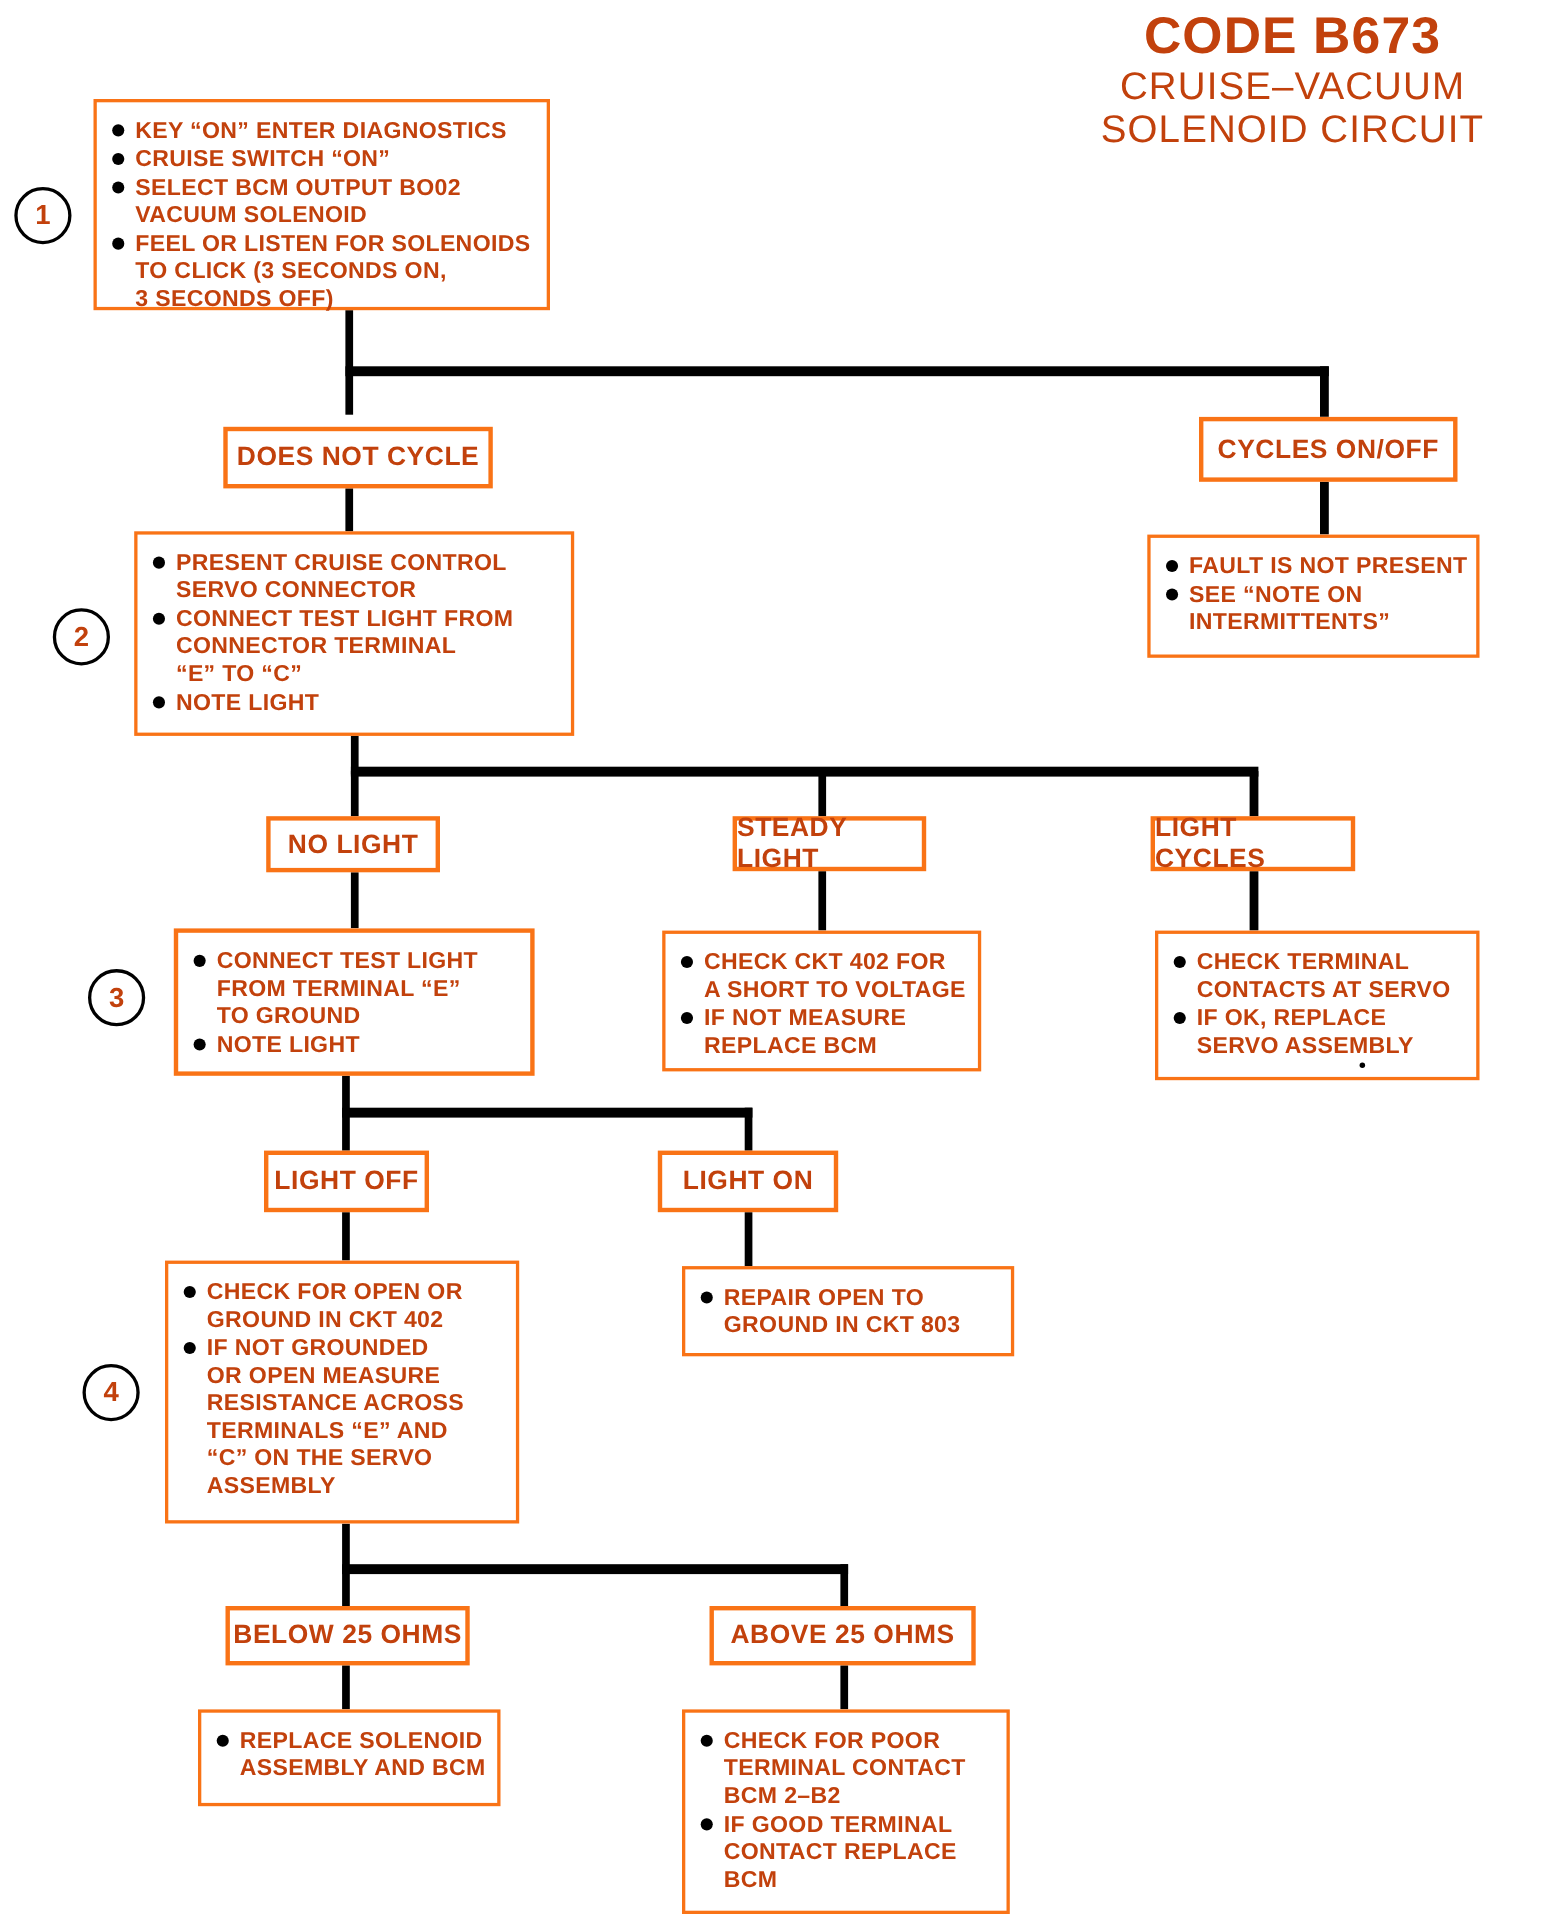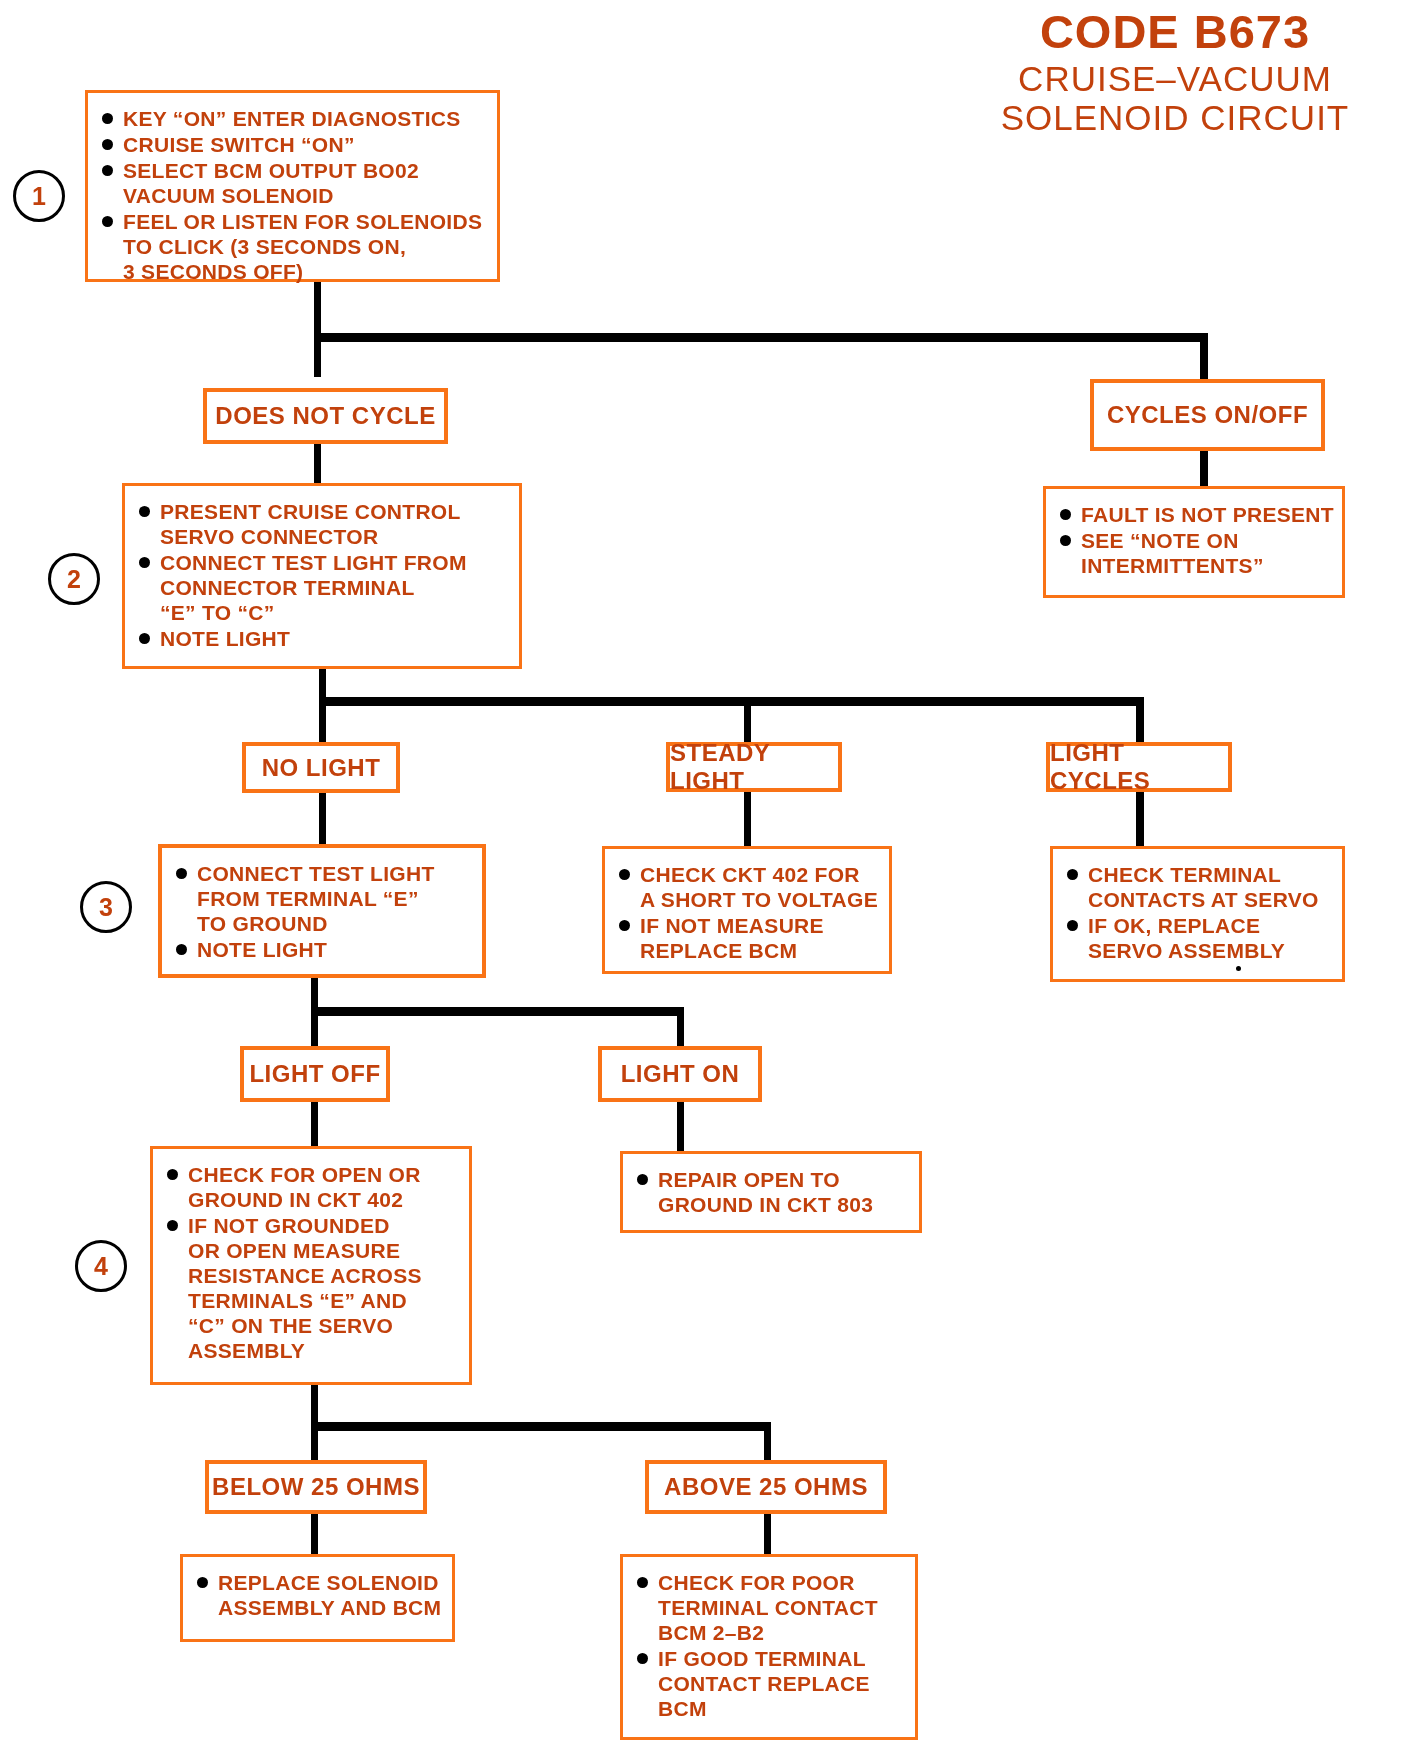--- a/index.html
+++ b/index.html
@@ -87,21 +87,21 @@
         <span class="dot"></span>
         <span class="btext">FEEL OR LISTEN FOR SOLENOIDS
 TO CLICK (3 SECONDS ON,
 3 SECONDS OFF)</span>
       </div>
   </div>
 
   <div class="node label-node" style="left:203px;top:388px;width:245px;height:56px;">
       <span>DOES NOT CYCLE</span>
     </div>
-  <div class="node label-node" style="left:1090px;top:379px;width:235px;height:72px;">
+  <div class="node label-node" style="left:1090px;top:379px;width:235px;height:59px;">
       <span>CYCLES ON/OFF</span>
     </div>
 
   <div class="node content" style="left:122px;top:483px;width:400px;height:186px;">
     <div class="bullet">
         <span class="dot"></span>
         <span class="btext">PRESENT CRUISE CONTROL
 SERVO CONNECTOR</span>
       </div>
     <div class="bullet">

